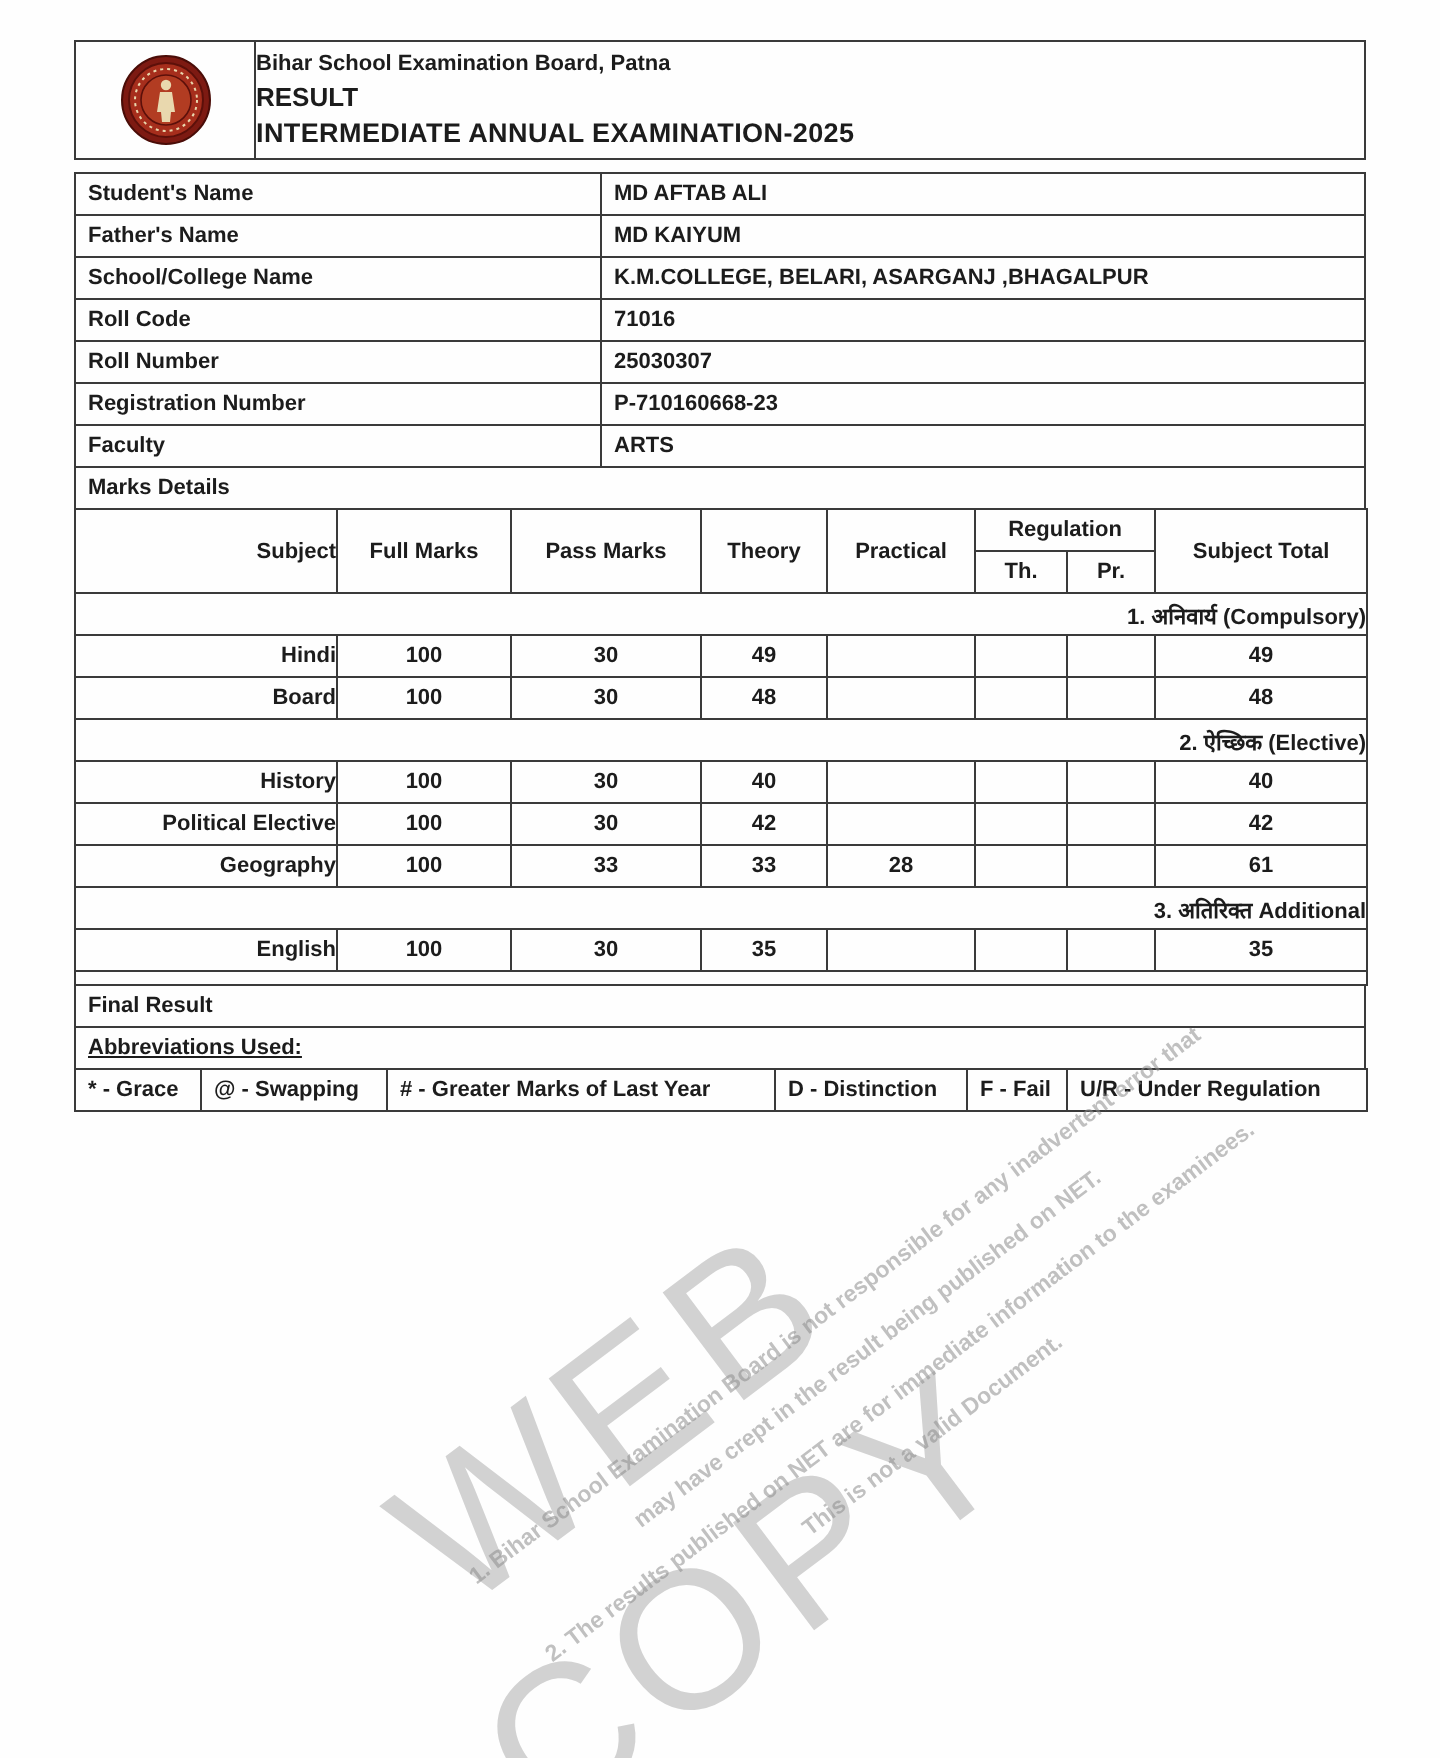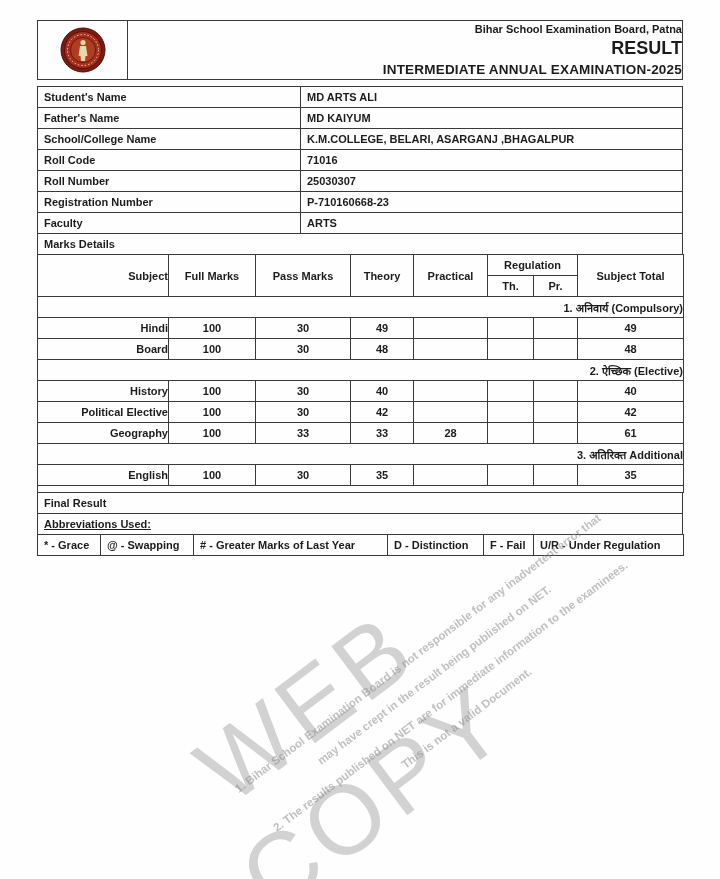--- a/index.html
+++ b/index.html
@@ -10,23 +10,23 @@
     font-weight:700;color:#1c1c1c;
   }
   .content{position:relative;z-index:2;}
   table{border-collapse:collapse;table-layout:fixed;margin-left:37px;width:646px;}
   td{border:1px solid #3a3a3a;font-size:11px;font-weight:700;
      padding:0 0 0 6px;vertical-align:middle;overflow:hidden;white-space:nowrap;}
   
   .header-table{margin-top:20px;}
   .header-table td{height:58px;}
   .logo-cell{width:89px;text-align:center;padding:0;}
-  .title-cell{text-align:right;padding:0;}
+  .title-cell{text-align:left;padding:0;}
   .board-name{font-size:11px;margin-bottom:3px;}
-  .result-title{font-size:18px;margin-bottom:3px;}
+  .result-title{font-size:13px;margin-bottom:3px;}
   .exam-title{font-size:13.5px;letter-spacing:.2px;}
   
   .info-table{margin-top:6px;}
   .info-table td{height:20px;}
   .info-label{width:256px;}
   .stack{margin-top:-1px;}
   .full-row td{height:20px;}
   
   .marks-table td{height:20px;text-align:center;padding:0;}
   .marks-table td.subj, .marks-table td.sec{text-align:right;padding-left:6px;}
@@ -79,21 +79,21 @@
           <div class="exam-title">INTERMEDIATE ANNUAL EXAMINATION-2025</div>
         </td>
       </tr>
     </tbody>
       </table>
 
     <table class="info-table">
       <tbody>
       <tr>
         <td class="info-label">Student's Name</td>
-        <td>MD ARTS ALI</td>
+        <td>MD AFTAB ALI</td>
       </tr>
       <tr>
         <td class="info-label">Father's Name</td>
         <td>MD KAIYUM</td>
       </tr>
       <tr>
         <td class="info-label">School/College Name</td>
         <td>K.M.COLLEGE, BELARI, ASARGANJ ,BHAGALPUR</td>
       </tr>
       <tr>

